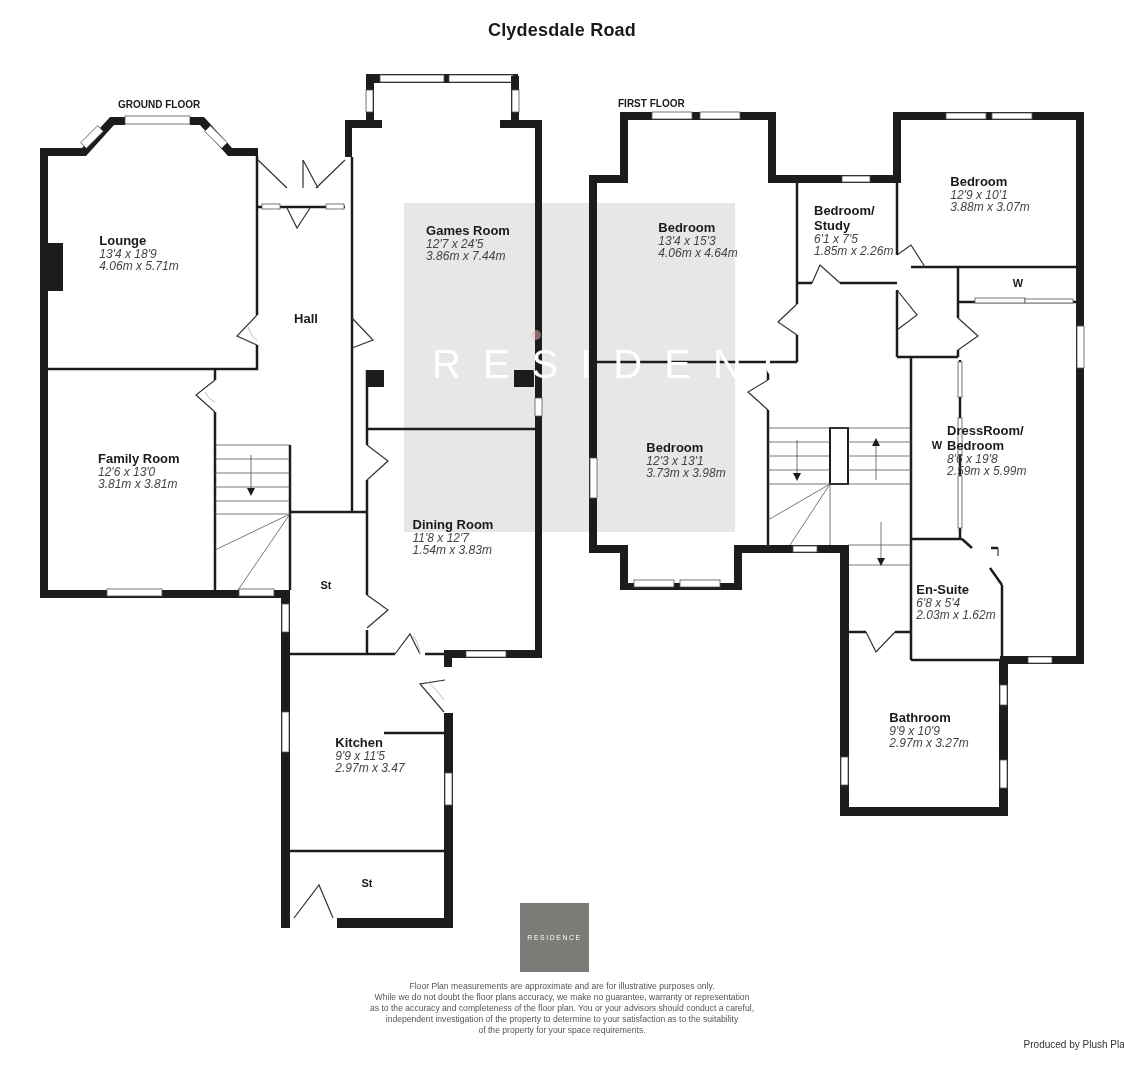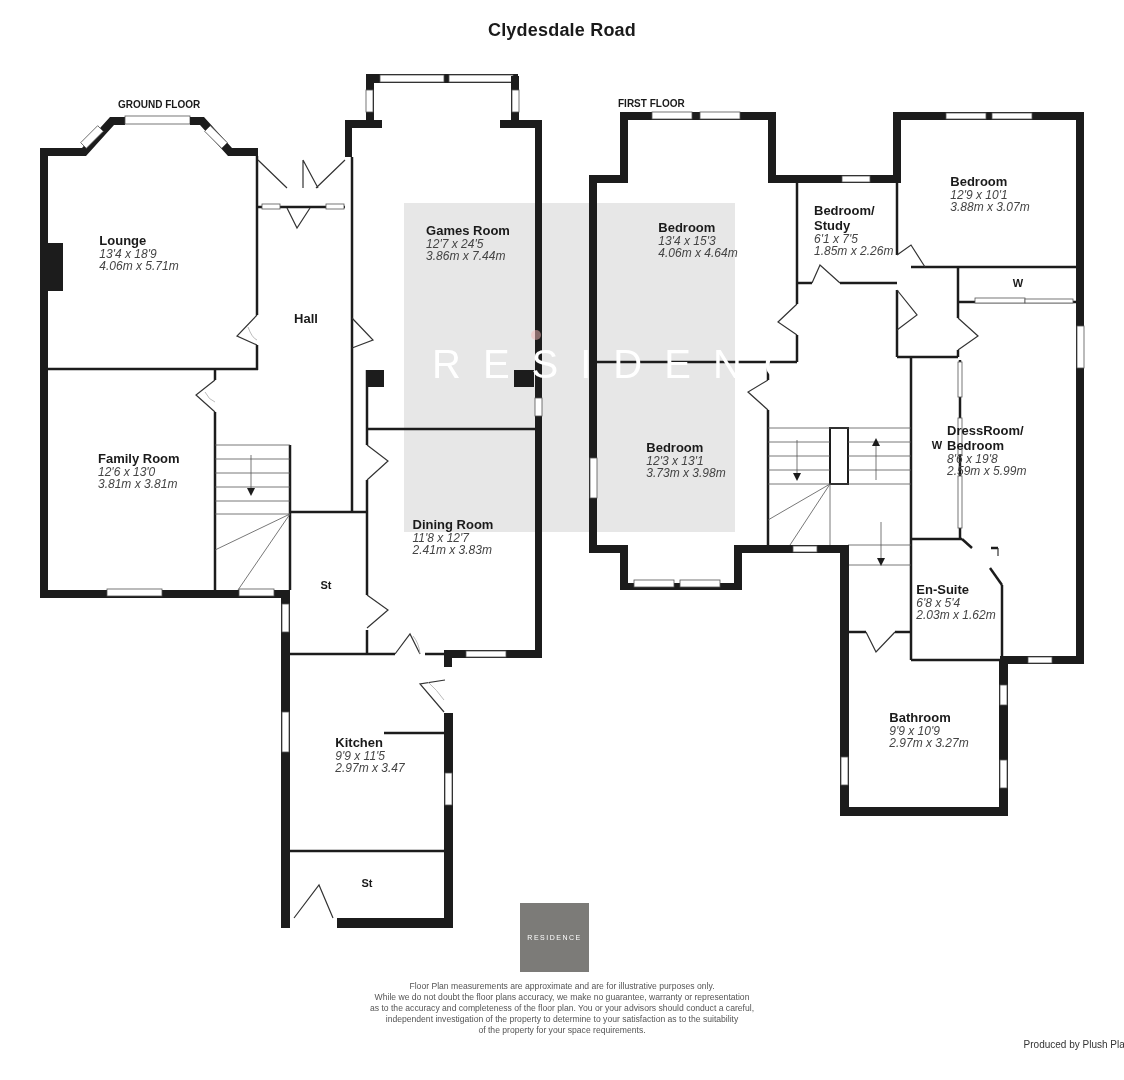--- a/index.html
+++ b/index.html
@@ -242,21 +242,21 @@
   <div class="d">3.86m x 7.44m</div>
 </div>
 <div class="lbl" style="left:143px; top:451px; width:90px; white-space:normal;">
   <div class="n">Family Room</div>
   <div class="d">12'6 x 13'0</div>
   <div class="d">3.81m x 3.81m</div>
 </div>
 <div class="lbl" style="left:453px; top:517px;">
   <div class="n">Dining Room</div>
   <div class="d">11'8 x 12'7</div>
-  <div class="d">2.41m x 3.83m</div>
+  <div class="d">1.54m x 3.83m</div>
 </div>
 <div class="lbl" style="left:326px; top:578px;">
   <div class="n" style="font-size:11px;">St</div>
 </div>
 <div class="lbl" style="left:370px; top:735px;">
   <div class="n">Kitchen</div>
   <div class="d">9'9 x 11'5</div>
   <div class="d">2.97m x 3.47</div>
 </div>
 <div class="lbl" style="left:367px; top:876px;">

